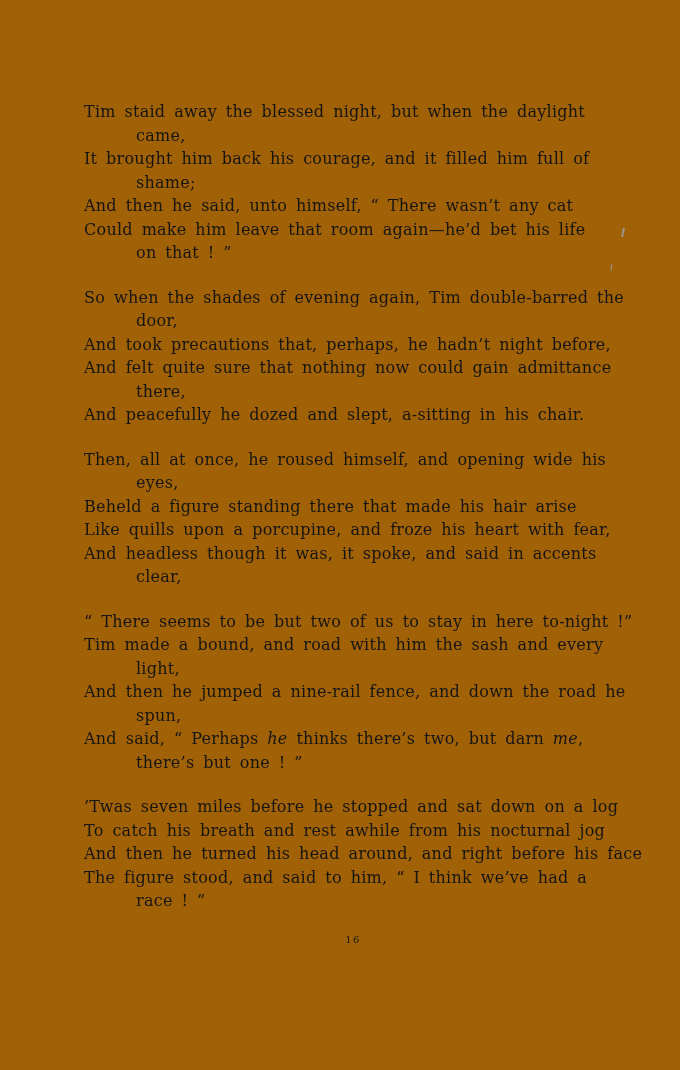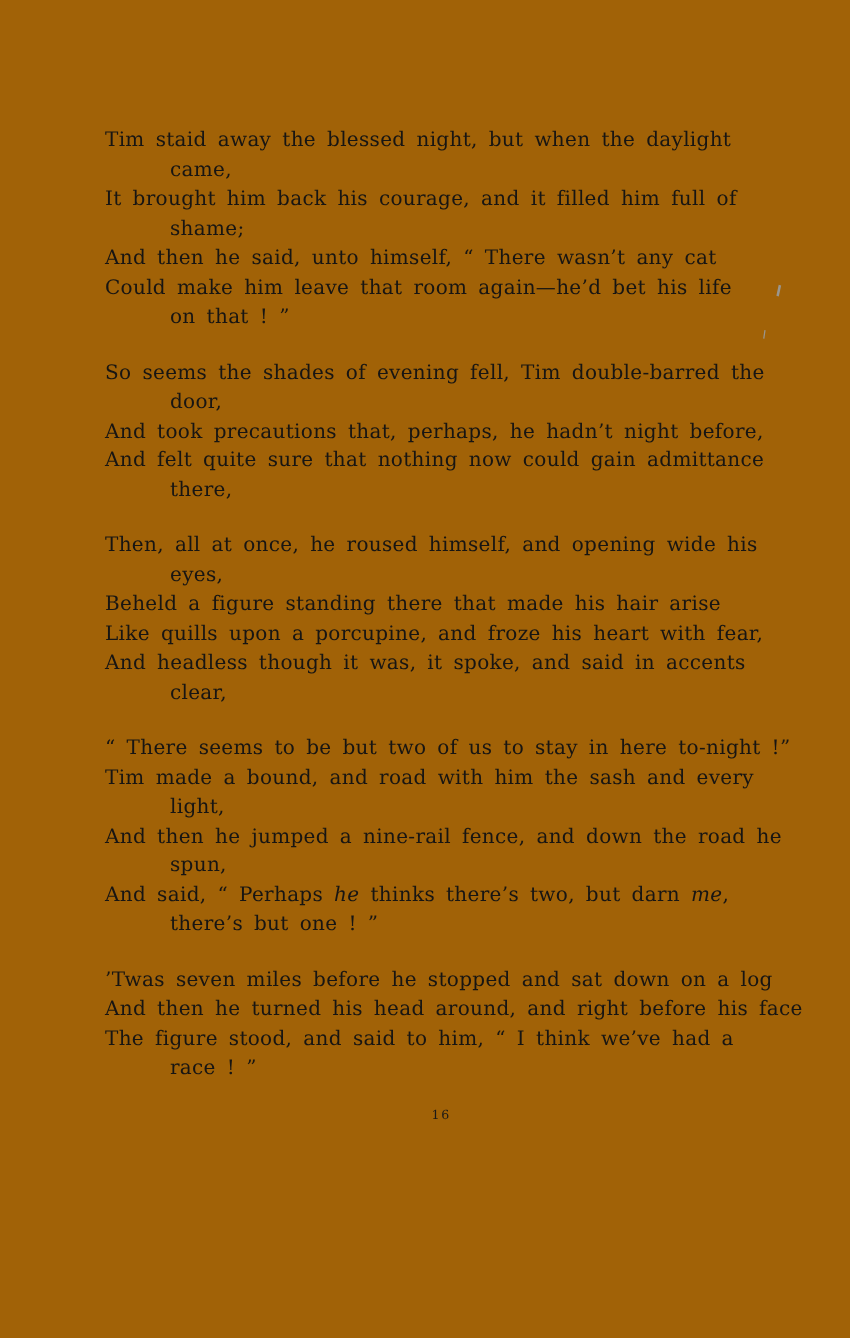--- a/index.html
+++ b/index.html
@@ -49,45 +49,47 @@
       <div class="stanza">
         <div class="line"><span>Tim staid away the blessed night, but when the daylight</span></div>
         <div class="line indent"><span>came,</span></div>
         <div class="line"><span>It brought him back his courage, and it filled him full of</span></div>
         <div class="line indent"><span>shame;</span></div>
         <div class="line"><span>And then he said, unto himself, “ There wasn’t any cat</span></div>
         <div class="line"><span>Could make him leave that room again—he’d bet his life</span></div>
         <div class="line indent"><span>on that ! ”</span></div>
       </div>
       <div class="stanza">
-        <div class="line"><span>So seems the shades of evening fell, Tim double-barred the</span></div>
+        <div class="line"><span>So when the shades of evening again, Tim double-barred the</span></div>
         <div class="line indent"><span>door,</span></div>
         <div class="line"><span>And took precautions that, perhaps, he hadn’t night before,</span></div>
         <div class="line"><span>And felt quite sure that nothing now could gain admittance</span></div>
         <div class="line indent"><span>there,</span></div>
+        <div class="line"><span>And peacefully he dozed and slept, a-sitting in his chair.</span></div>
       </div>
       <div class="stanza">
         <div class="line"><span>Then, all at once, he roused himself, and opening wide his</span></div>
         <div class="line indent"><span>eyes,</span></div>
         <div class="line"><span>Beheld a figure standing there that made his hair arise</span></div>
         <div class="line"><span>Like quills upon a porcupine, and froze his heart with fear,</span></div>
         <div class="line"><span>And headless though it was, it spoke, and said in accents</span></div>
         <div class="line indent"><span>clear,</span></div>
       </div>
       <div class="stanza">
         <div class="line"><span>“ There seems to be but two of us to stay in here to-night !”</span></div>
         <div class="line"><span>Tim made a bound, and road with him the sash and every</span></div>
         <div class="line indent"><span>light,</span></div>
         <div class="line"><span>And then he jumped a nine-rail fence, and down the road he</span></div>
         <div class="line indent"><span>spun,</span></div>
         <div class="line"><span>And said, “ Perhaps </span><em>he</em><span> thinks there’s two, but darn </span><em>me</em><span>,</span></div>
         <div class="line indent"><span>there’s but one ! ”</span></div>
       </div>
       <div class="stanza">
         <div class="line"><span>’Twas seven miles before he stopped and sat down on a log</span></div>
+        <div class="line"><span>To catch his breath and rest awhile from his nocturnal jog</span></div>
         <div class="line"><span>And then he turned his head around, and right before his face</span></div>
         <div class="line"><span>The figure stood, and said to him, “ I think we’ve had a</span></div>
         <div class="line indent"><span>race ! ”</span></div>
       </div>
     </main>
   <div class="page-number">16</div>
   <span class="scan-mark m1"></span>
   <span class="scan-mark m2"></span>
 </div>
 

